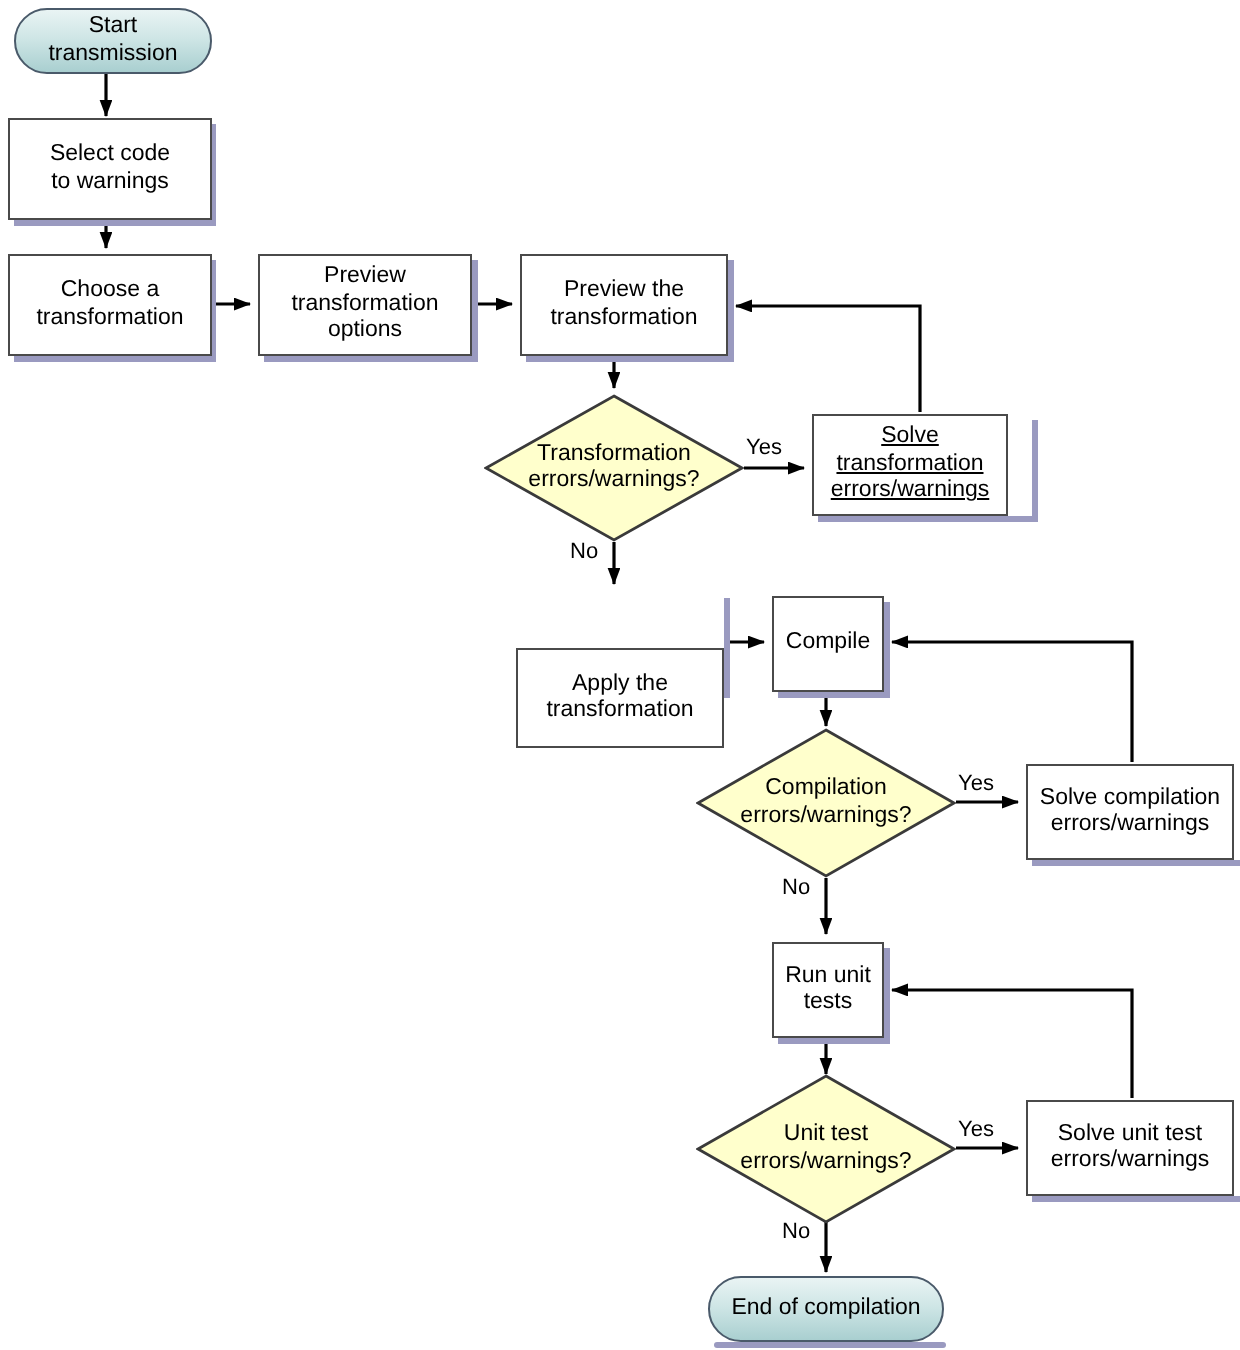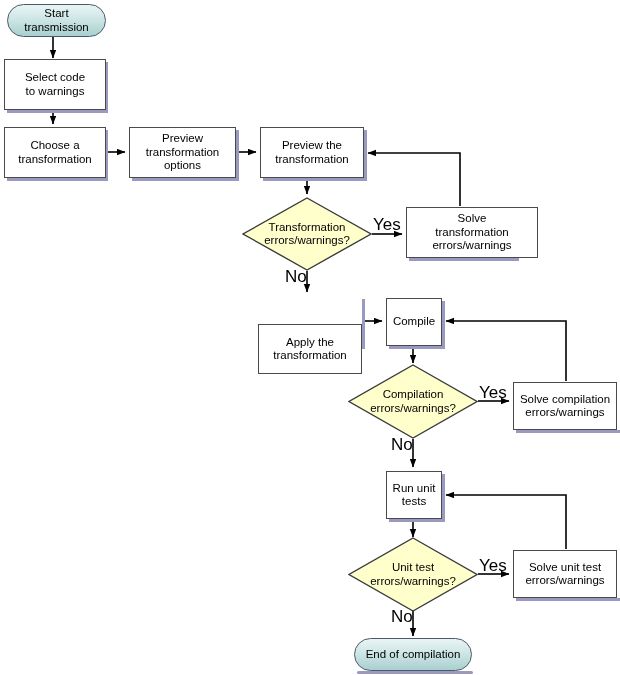--- a/index.html
+++ b/index.html
@@ -69,21 +69,21 @@
     align-items: center;
     justify-content: center;
     text-align: center;
     font-size: 11.5px;
     line-height: 13.5px;
     color: #000000;
     pointer-events: none;
   }
   .edge-label {
     position: absolute;
-    font-size: 17px;
+    font-size: 11px;
     line-height: 13px;
     color: #000000;
     z-index: 4;
     white-space: nowrap;
   }
   .node span, .decision-label span {
     display: block;
   }
 </style>
 </head>
@@ -196,21 +196,21 @@
       <polygon points="65,1 129,37 65,73 1,37" fill="#ffffcc" stroke="#3a3a3a" stroke-width="1.4"></polygon>
     </svg>
     <div class="decision-label">
       <div>
         <span>Transformation</span>
         <span>errors/warnings?</span>
       </div>
     </div>
   </div>
 
-  <div class="node process" style="left:406px;top:207px;width:132px;height:51px;">
+  <div class="node process" style="left:406px;top:207px;width:98px;height:51px;text-decoration:underline;">
     <div>
       <span>Solve</span>
       <span>transformation</span>
       <span>errors/warnings</span>
     </div>
   </div>
 
   <div class="node process" style="left:258px;top:296px;width:104px;height:50px;margin-top:28px;">
     <div>
       <span>Apply the</span>

